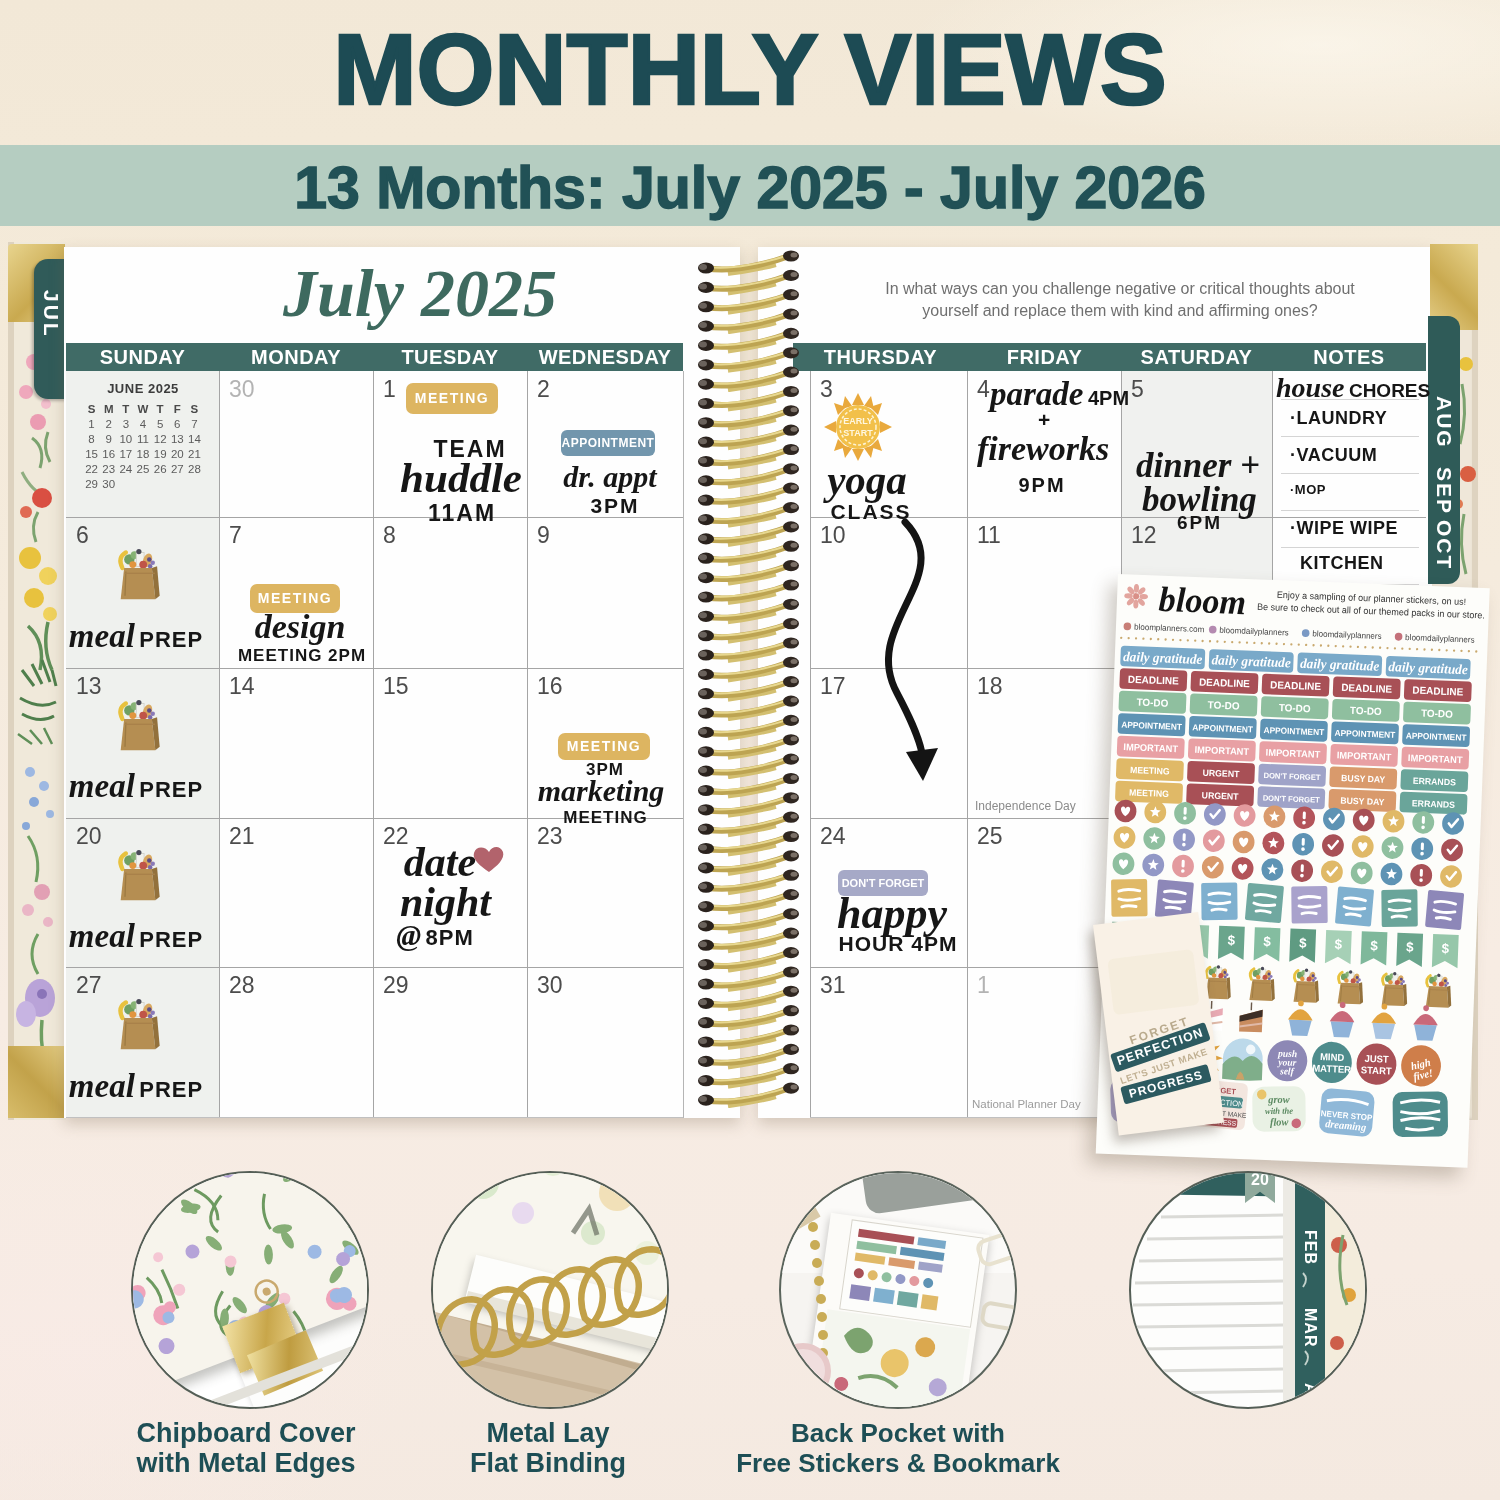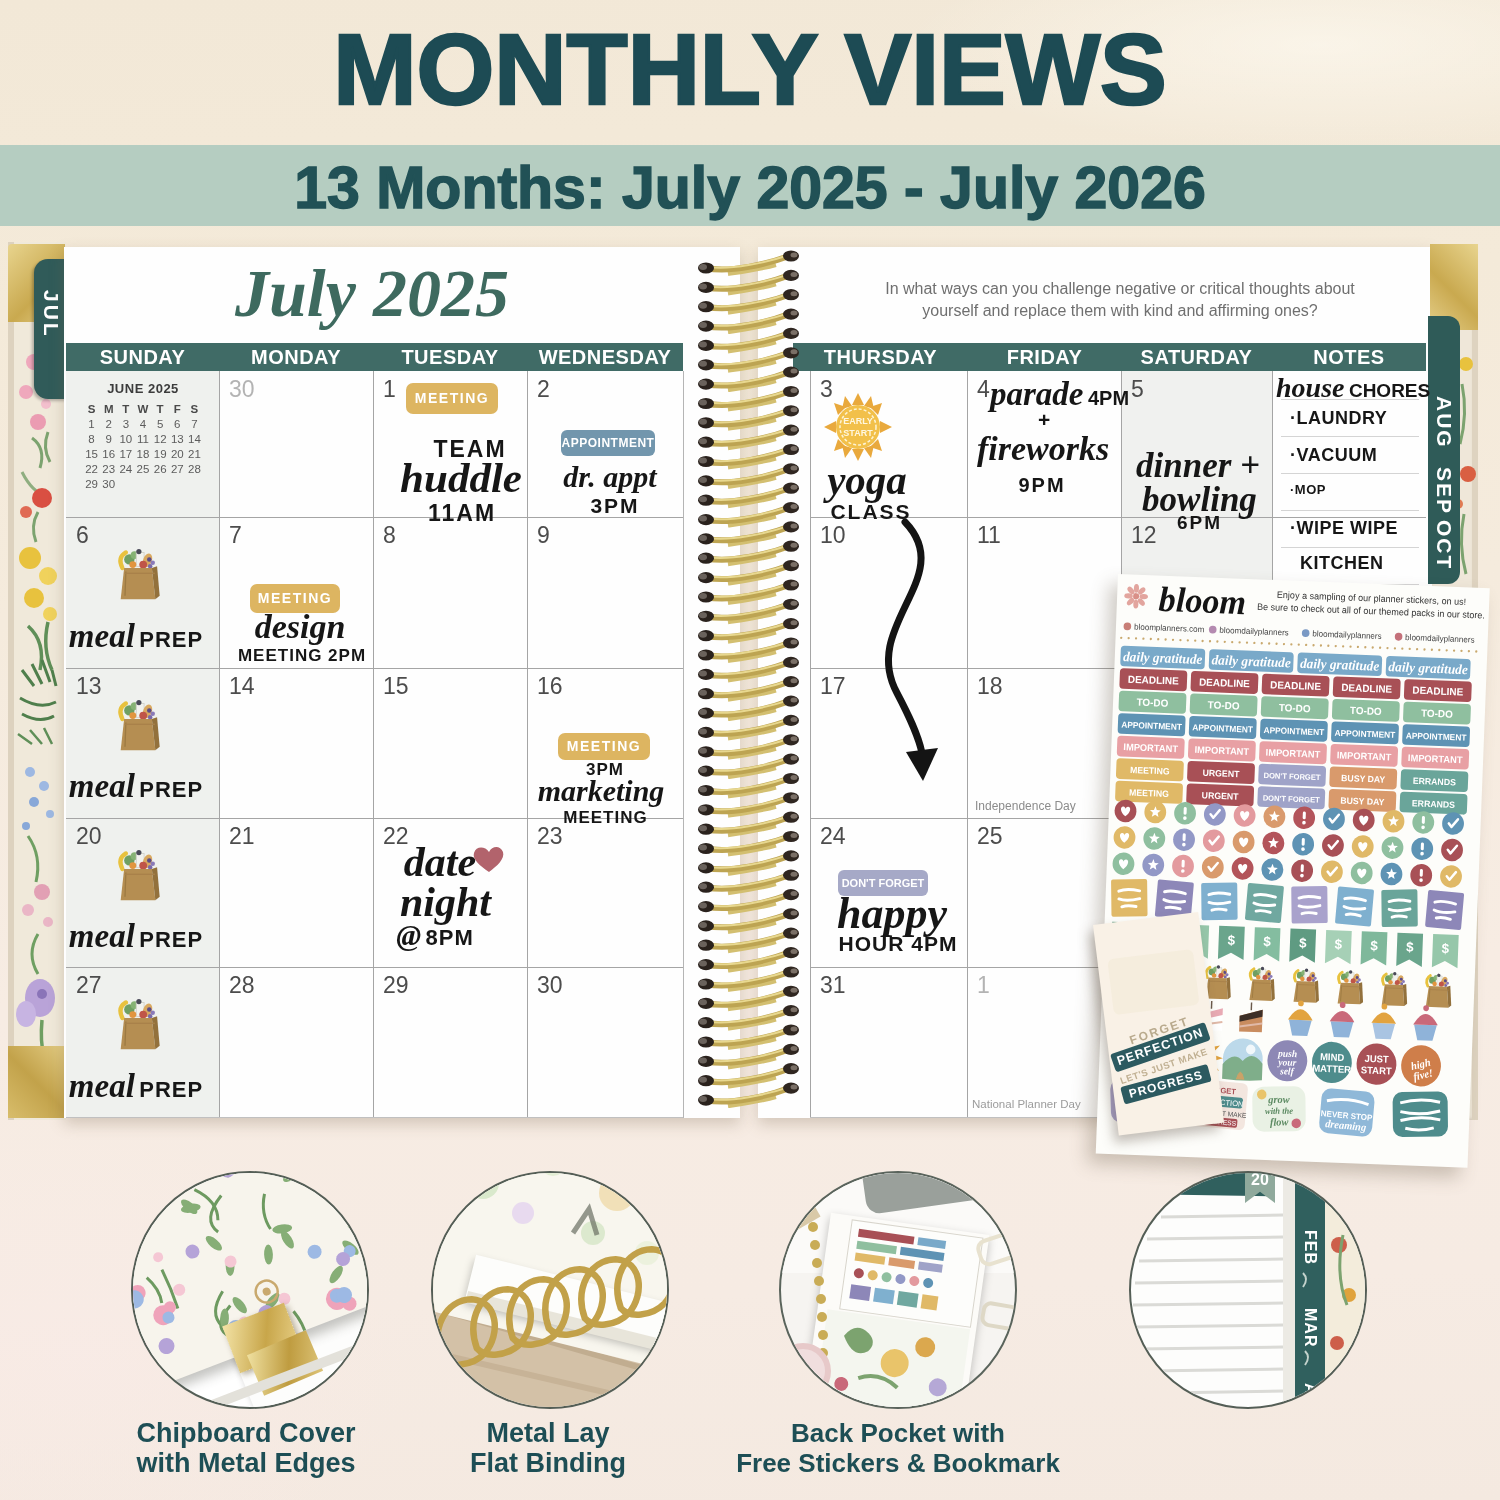--- a/index.html
+++ b/index.html
@@ -104,21 +104,21 @@
   </g>
 </svg>
 
 <div class="abs" style="left:1430px;top:244px;width:48px;height:86px;background:linear-gradient(225deg,#e8d48e,#c9a94f 55%,#e6cf8a);"></div>
 
 <div class="abs" style="left:1428px;top:316px;width:32px;height:268px;background:#2f5b58;border-radius:0 12px 12px 0;"></div>
 <div class="abs" style="left:1430px;top:392px;width:29px;height:60px;color:#fff;font-weight:bold;font-size:21px;letter-spacing:2px;writing-mode:vertical-rl;text-align:center;line-height:29px;">AUG</div>
 <div class="abs" style="left:1430px;top:466px;width:29px;height:50px;color:#fff;font-weight:bold;font-size:21px;letter-spacing:2px;writing-mode:vertical-rl;text-align:center;line-height:29px;">SEP</div>
 <div class="abs" style="left:1430px;top:520px;width:29px;height:50px;color:#fff;font-weight:bold;font-size:21px;letter-spacing:2px;writing-mode:vertical-rl;text-align:center;line-height:29px;">OCT</div>
 
-<div class="abs scr" style="left:64px;top:254px;width:616px;text-align:center;font-size:68px;color:#3e6a5f;">July 2025</div>
+<div class="abs scr" style="left:64px;top:254px;width:616px;text-align:center;font-size:68px;color:#3e6a5f;padding-left:48px;">July 2025</div>
 
 <div class="abs" style="left:66px;top:343px;width:617px;height:28px;background:#406b66;"></div>
 
 <div class="abs" style="left:66px;top:343px;width:153px;height:20px;color:#fff;font-size:20px;font-weight:bold;text-align:center;line-height:29px;letter-spacing:.5px;">SUNDAY</div>
 
 <div class="abs" style="left:219px;top:343px;width:154px;height:28px;color:#fff;font-size:20px;font-weight:bold;text-align:center;line-height:29px;letter-spacing:.5px;">MONDAY</div>
 
 <div class="abs" style="left:373px;top:343px;width:154px;height:28px;color:#fff;font-size:20px;font-weight:bold;text-align:center;line-height:29px;letter-spacing:.5px;">TUESDAY</div>
 
 <div class="abs" style="left:527px;top:343px;width:156px;height:28px;color:#fff;font-size:20px;font-weight:bold;text-align:center;line-height:29px;letter-spacing:.5px;">WEDNESDAY</div>

